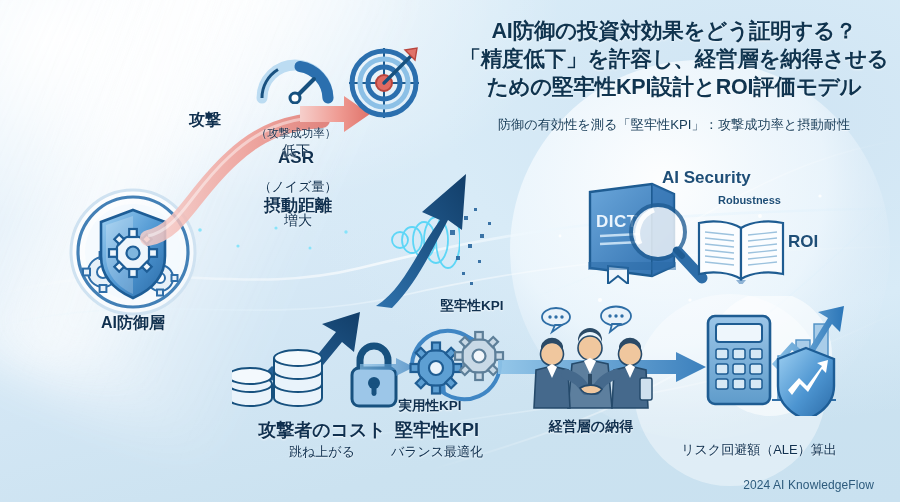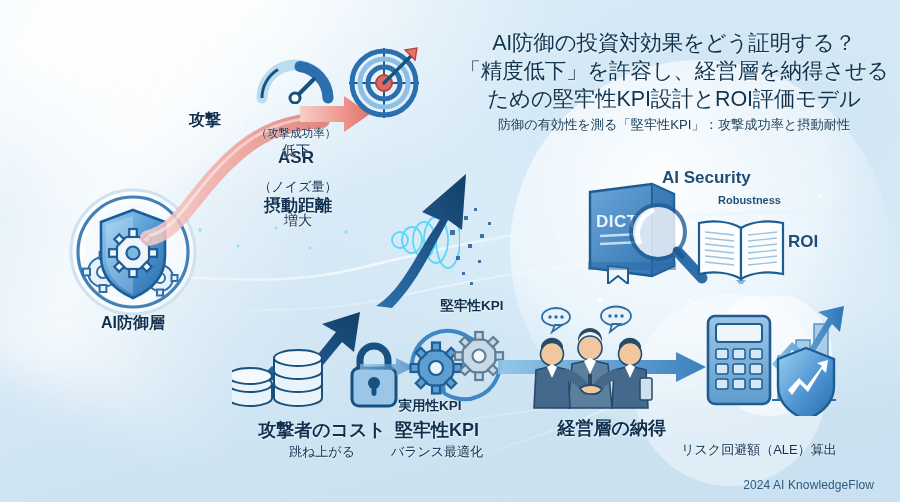--- a/index.html
+++ b/index.html
@@ -21,24 +21,23 @@
   .s1{left:-80px;top:-120px;width:420px;height:520px;transform:rotate(24deg);
       background:linear-gradient(90deg,rgba(255,255,255,0) 0%,rgba(255,255,255,.75) 50%,rgba(255,255,255,0) 100%);
       filter:blur(22px);opacity:.85;}
   .s2{left:40px;top:-60px;width:180px;height:430px;transform:rotate(18deg);
       background:linear-gradient(90deg,rgba(255,255,255,0) 0%,rgba(255,255,255,.55) 50%,rgba(255,255,255,0) 100%);
       filter:blur(18px);opacity:.7;}
 
   .txt{position:absolute;color:#10304f;}
   .hdr{
     position:absolute;left:452px;top:18px;width:444px;text-align:center;
-    font-weight:normal;color:#10344f;line-height:1.30;font-size:21.5px;
+    font-weight:bold;color:#10344f;line-height:1.30;font-size:21.5px;
     letter-spacing:-0.2px;
     text-shadow:0 1px 2px rgba(255,255,255,.65);
-    margin-top:12px;
   }
   .hdr .l{display:block;white-space:nowrap;}
   .sub{
     position:absolute;left:450px;top:116px;width:448px;text-align:center;
     font-size:13.2px;color:#173c58;line-height:1.4;white-space:nowrap;
     text-shadow:0 1px 1px rgba(255,255,255,.6);
   }
 
   .lbl-bold{font-weight:bold;text-align:center;line-height:1.22;
     text-shadow:0 1px 2px rgba(255,255,255,.8);}
@@ -382,21 +381,21 @@
       <path d="M101 63 L106 74 L111 63 L106 60 Z" fill="#ffffff"></path>
       <path d="M92 70 C80 74, 76 80, 72 86" stroke="#45698c" stroke-width="10" fill="none" stroke-linecap="round"></path>
       <rect x="116" y="74" width="12" height="22" rx="2" fill="#cfe0ee" stroke="#254a6b" stroke-width="1.5"></rect>
     </g>
 
     <g fill="#f0c79e" stroke="#254a6b" stroke-width="1.6">
       <path d="M56 84 C62 80, 72 80, 78 85 C74 92, 60 92, 56 84 Z"></path>
     </g>
   </svg>
 
-  <div class="txt lbl-bold" style="left:516px;top:418px;width:150px;font-size:18px;text-align:right;">経営層の納得</div>
+  <div class="txt lbl-bold" style="left:516px;top:418px;width:150px;font-size:14px;">経営層の納得</div>
 
   <svg class="icon" style="left:692px;top:296px;" width="160" height="120">
     <circle cx="78" cy="58" r="62" fill="#ffffff" opacity=".55"></circle>
 
     <g fill="#a9cde9" stroke="#4e8fc4" stroke-width="1.4">
       <rect x="86" y="60" width="14" height="44"></rect>
       <rect x="104" y="44" width="14" height="60"></rect>
       <rect x="122" y="28" width="14" height="76"></rect>
     </g>
     <line x1="80" y1="104" x2="144" y2="104" stroke="#2f6ea6" stroke-width="2"></line>

